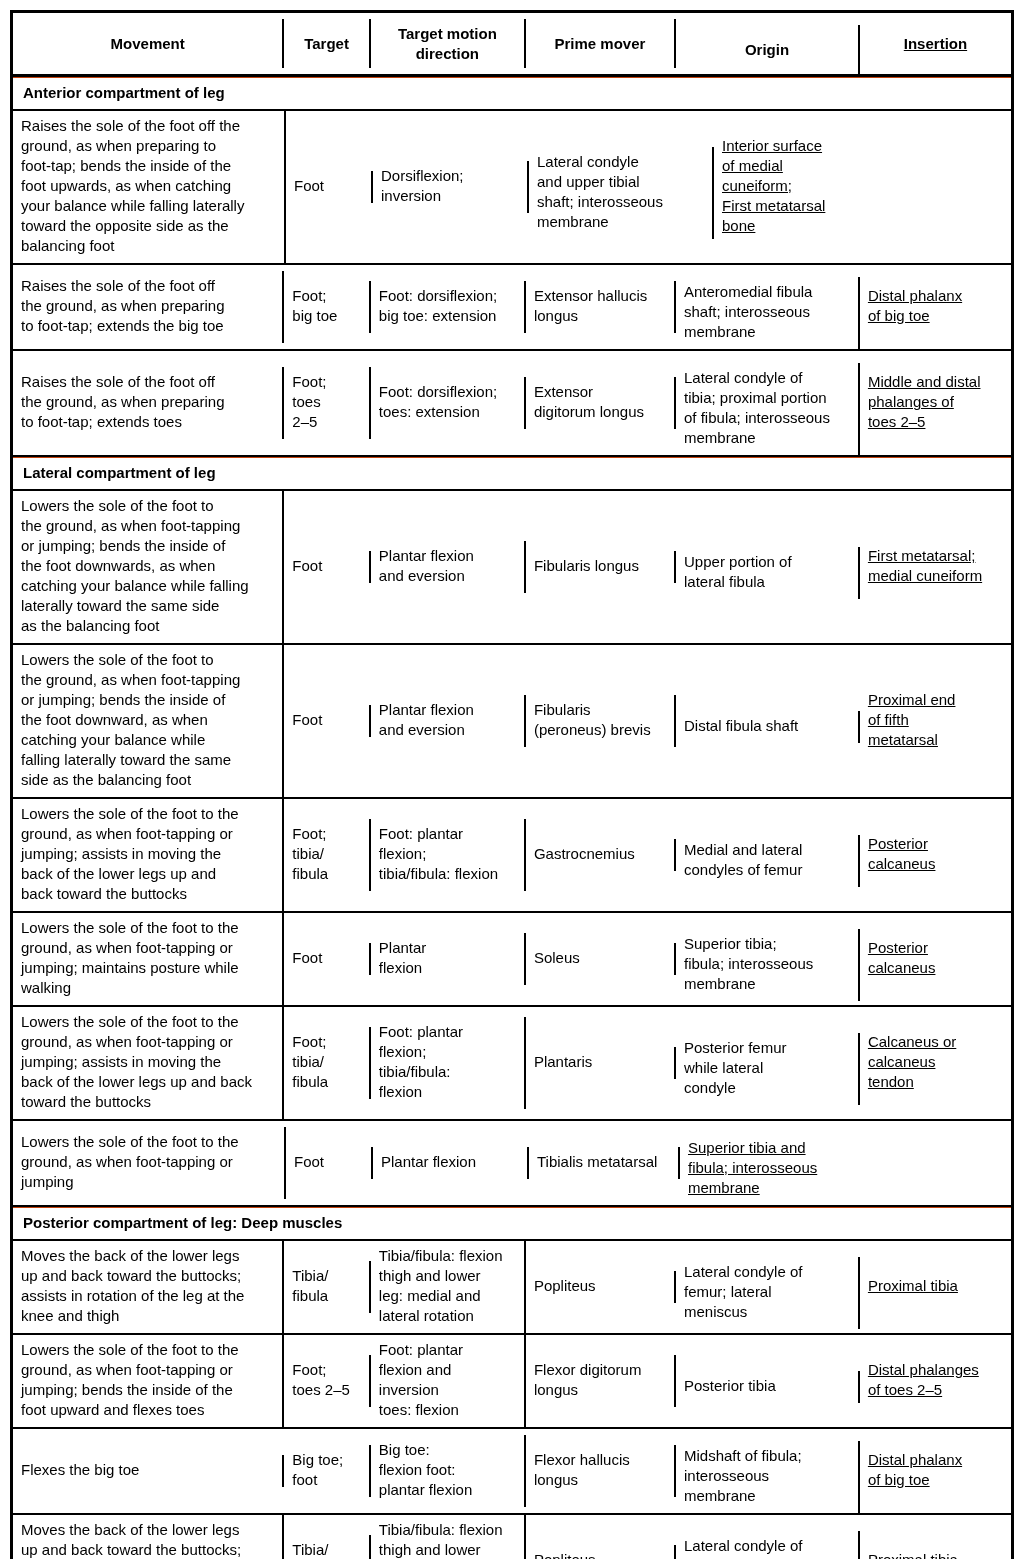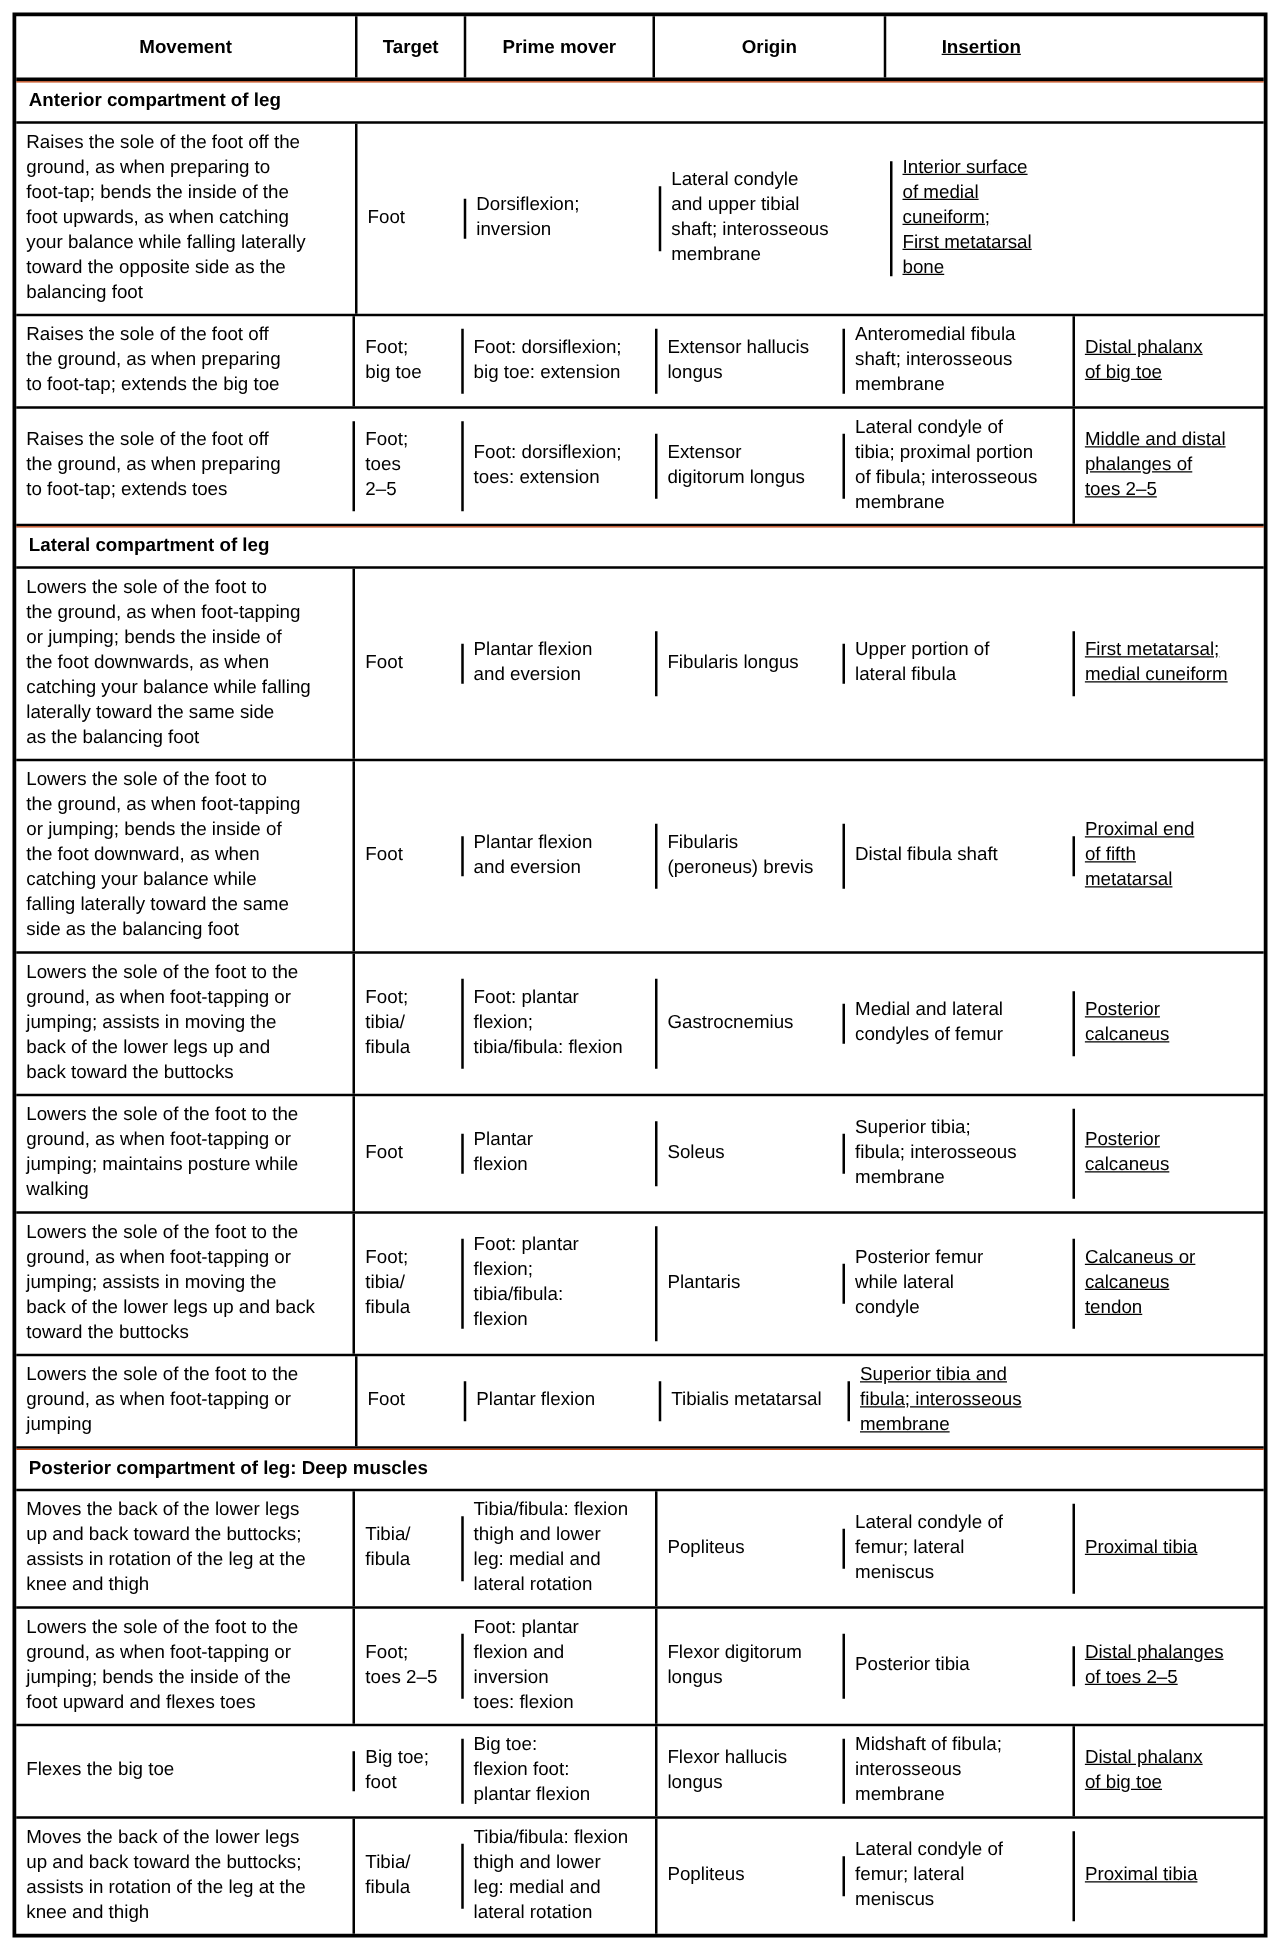--- a/index.html
+++ b/index.html
@@ -33,21 +33,21 @@
     padding: 5px 8px 7px 8px;
     font-size: 15px;
     line-height: 20px;
     white-space: pre-line;
   }
   .cell:last-child { border-right: none; text-decoration: underline; }
   .c-move   { width: 273px; }
   .c-target { width: 87px;  }
   .c-dir    { width: 156px; }
   .c-prime  { width: 151px; }
-  .c-origin { width: 185px; }
+  .c-origin { width: 185px; margin-top: 12px; }
   .c-insert { width: 152px; }
   .header-row {
     border-bottom: 3px solid #000000;
   }
   .header-row .cell {
     display: flex;
     align-items: center;
     justify-content: center;
     text-align: center;
     font-weight: bold;
@@ -66,20 +66,22 @@
 </style>
 </head>
 <body>
 
 <div class="page">
   <div class="tbl">
 
     <div class="row header-row">
       <div class="cell c-move">Movement</div>
       <div class="cell c-target">Target</div>
+      <div class="cell c-dir">Target motion
+direction</div>
       <div class="cell c-prime">Prime mover</div>
       <div class="cell c-origin">Origin</div>
       <div class="cell c-insert">Insertion</div>
     </div>
 
     <div class="band">Anterior compartment of leg</div>
 
     <div class="row">
       <div class="cell c-move">Raises the sole of the foot off the
 ground, as when preparing to

